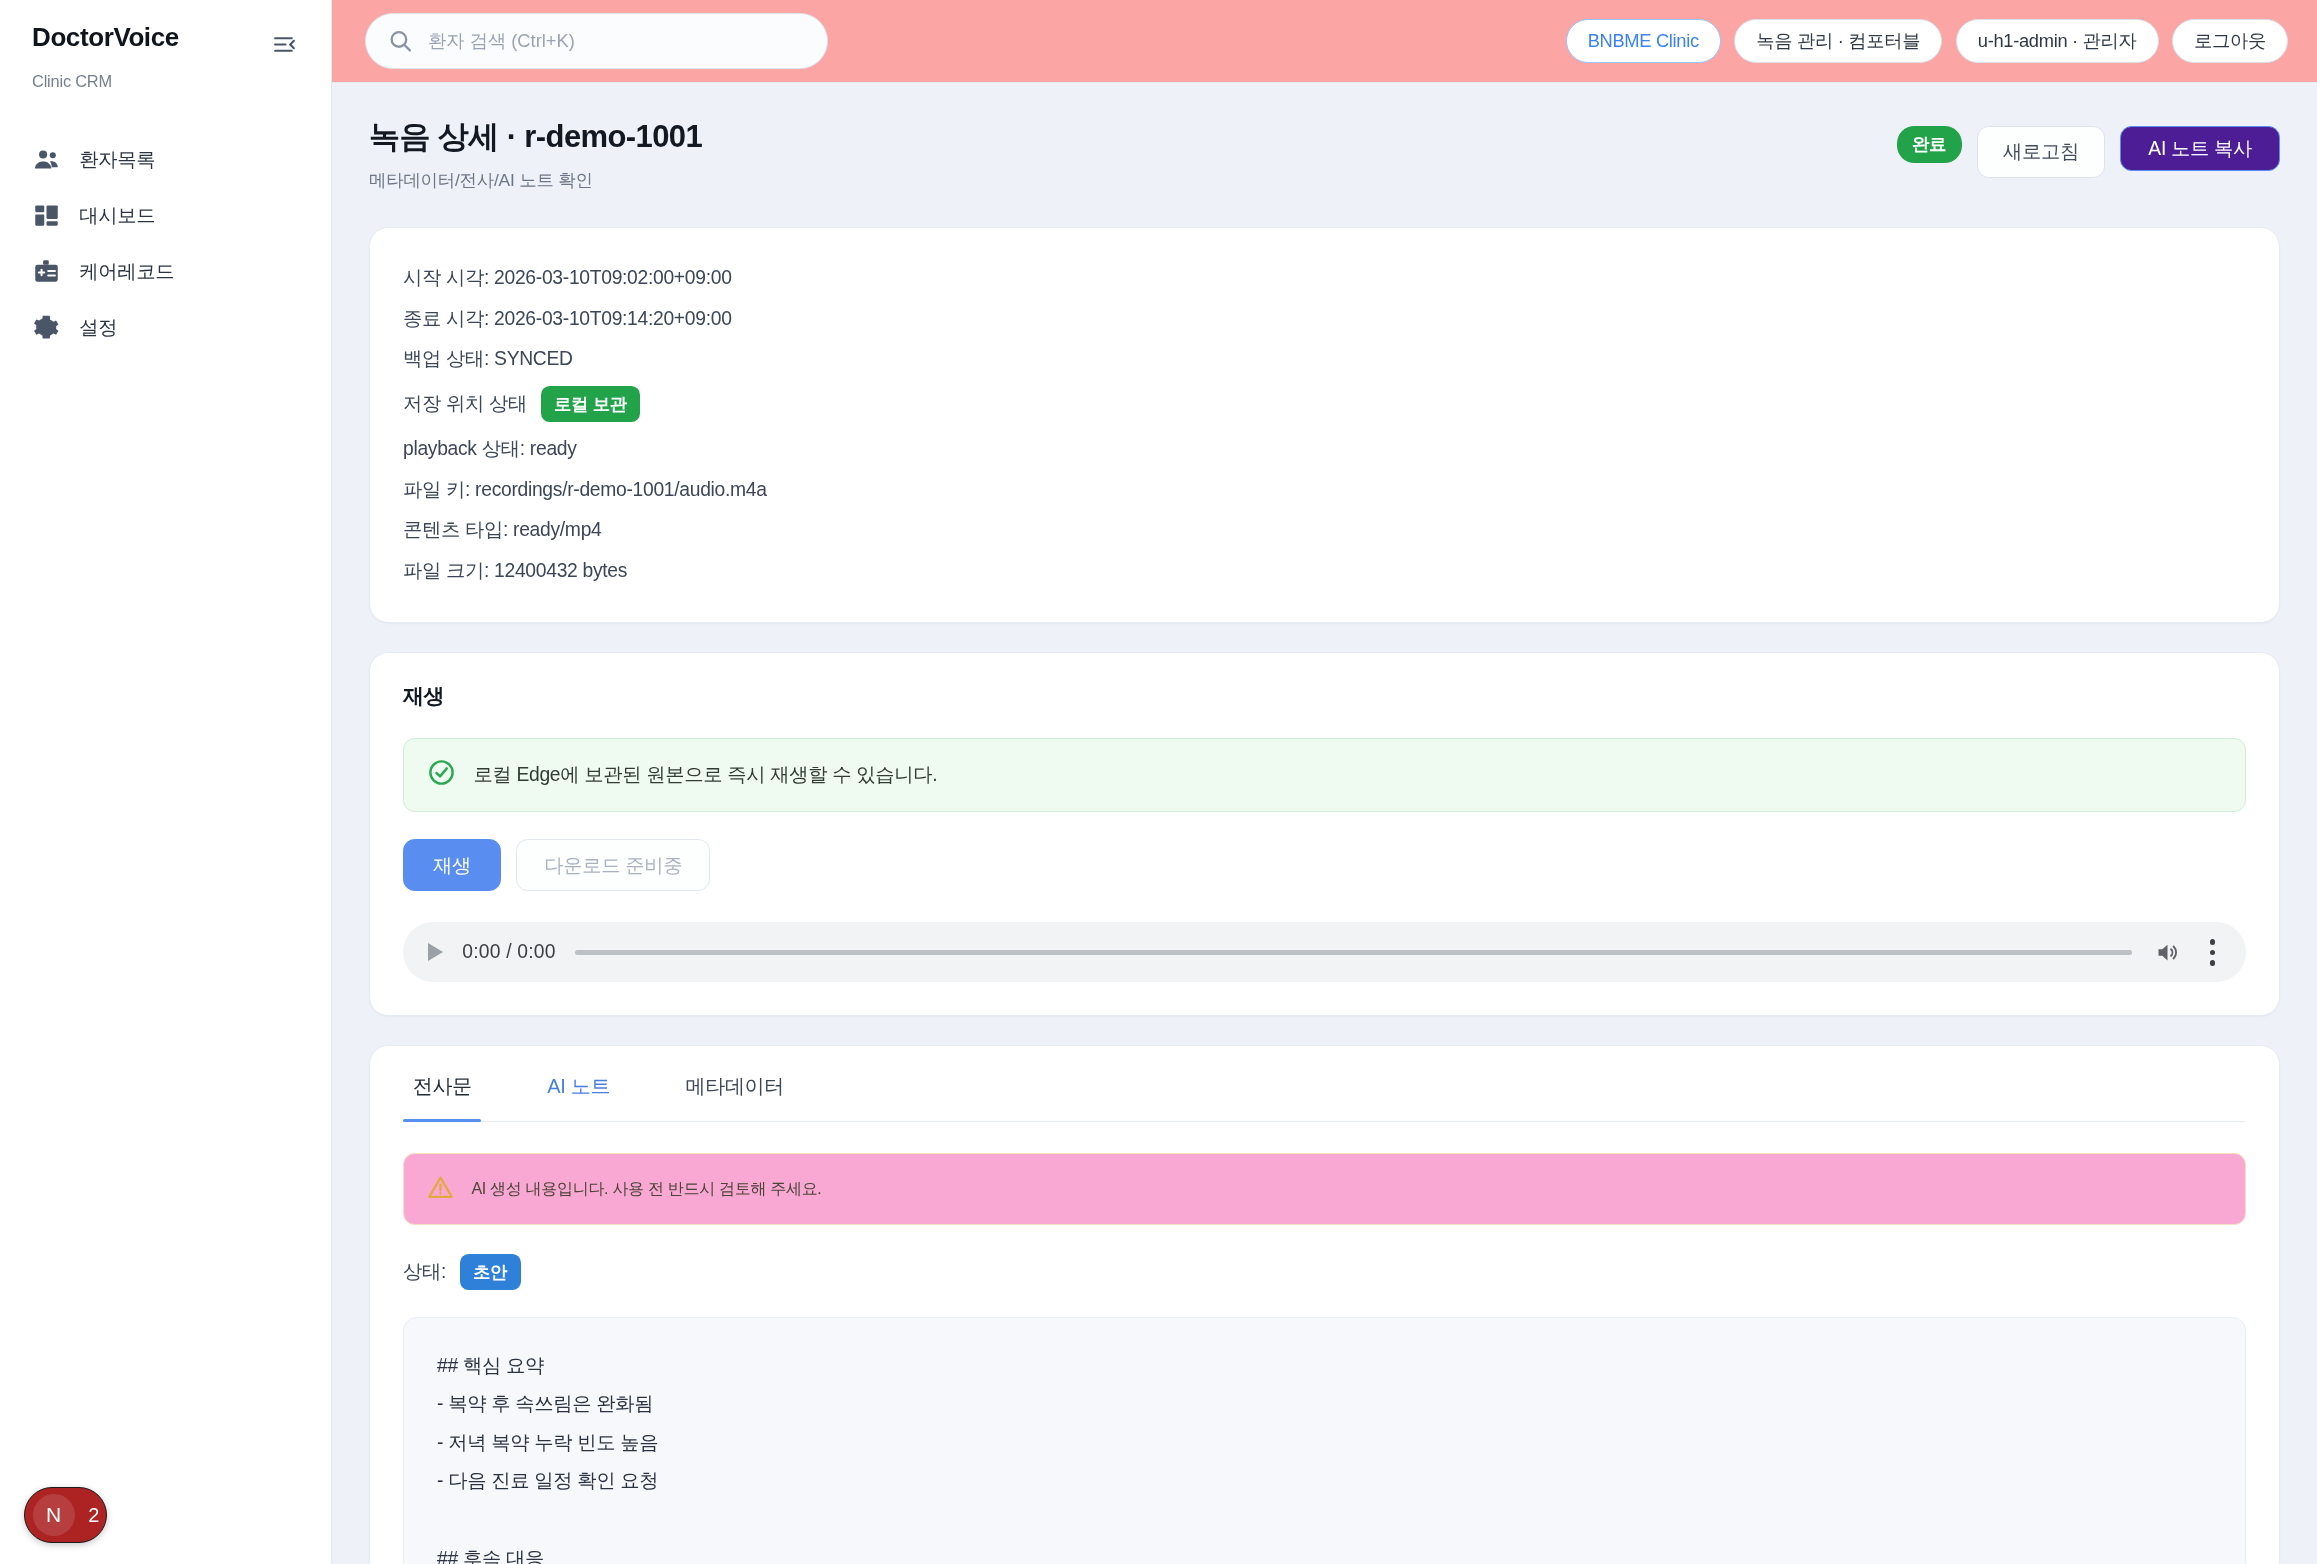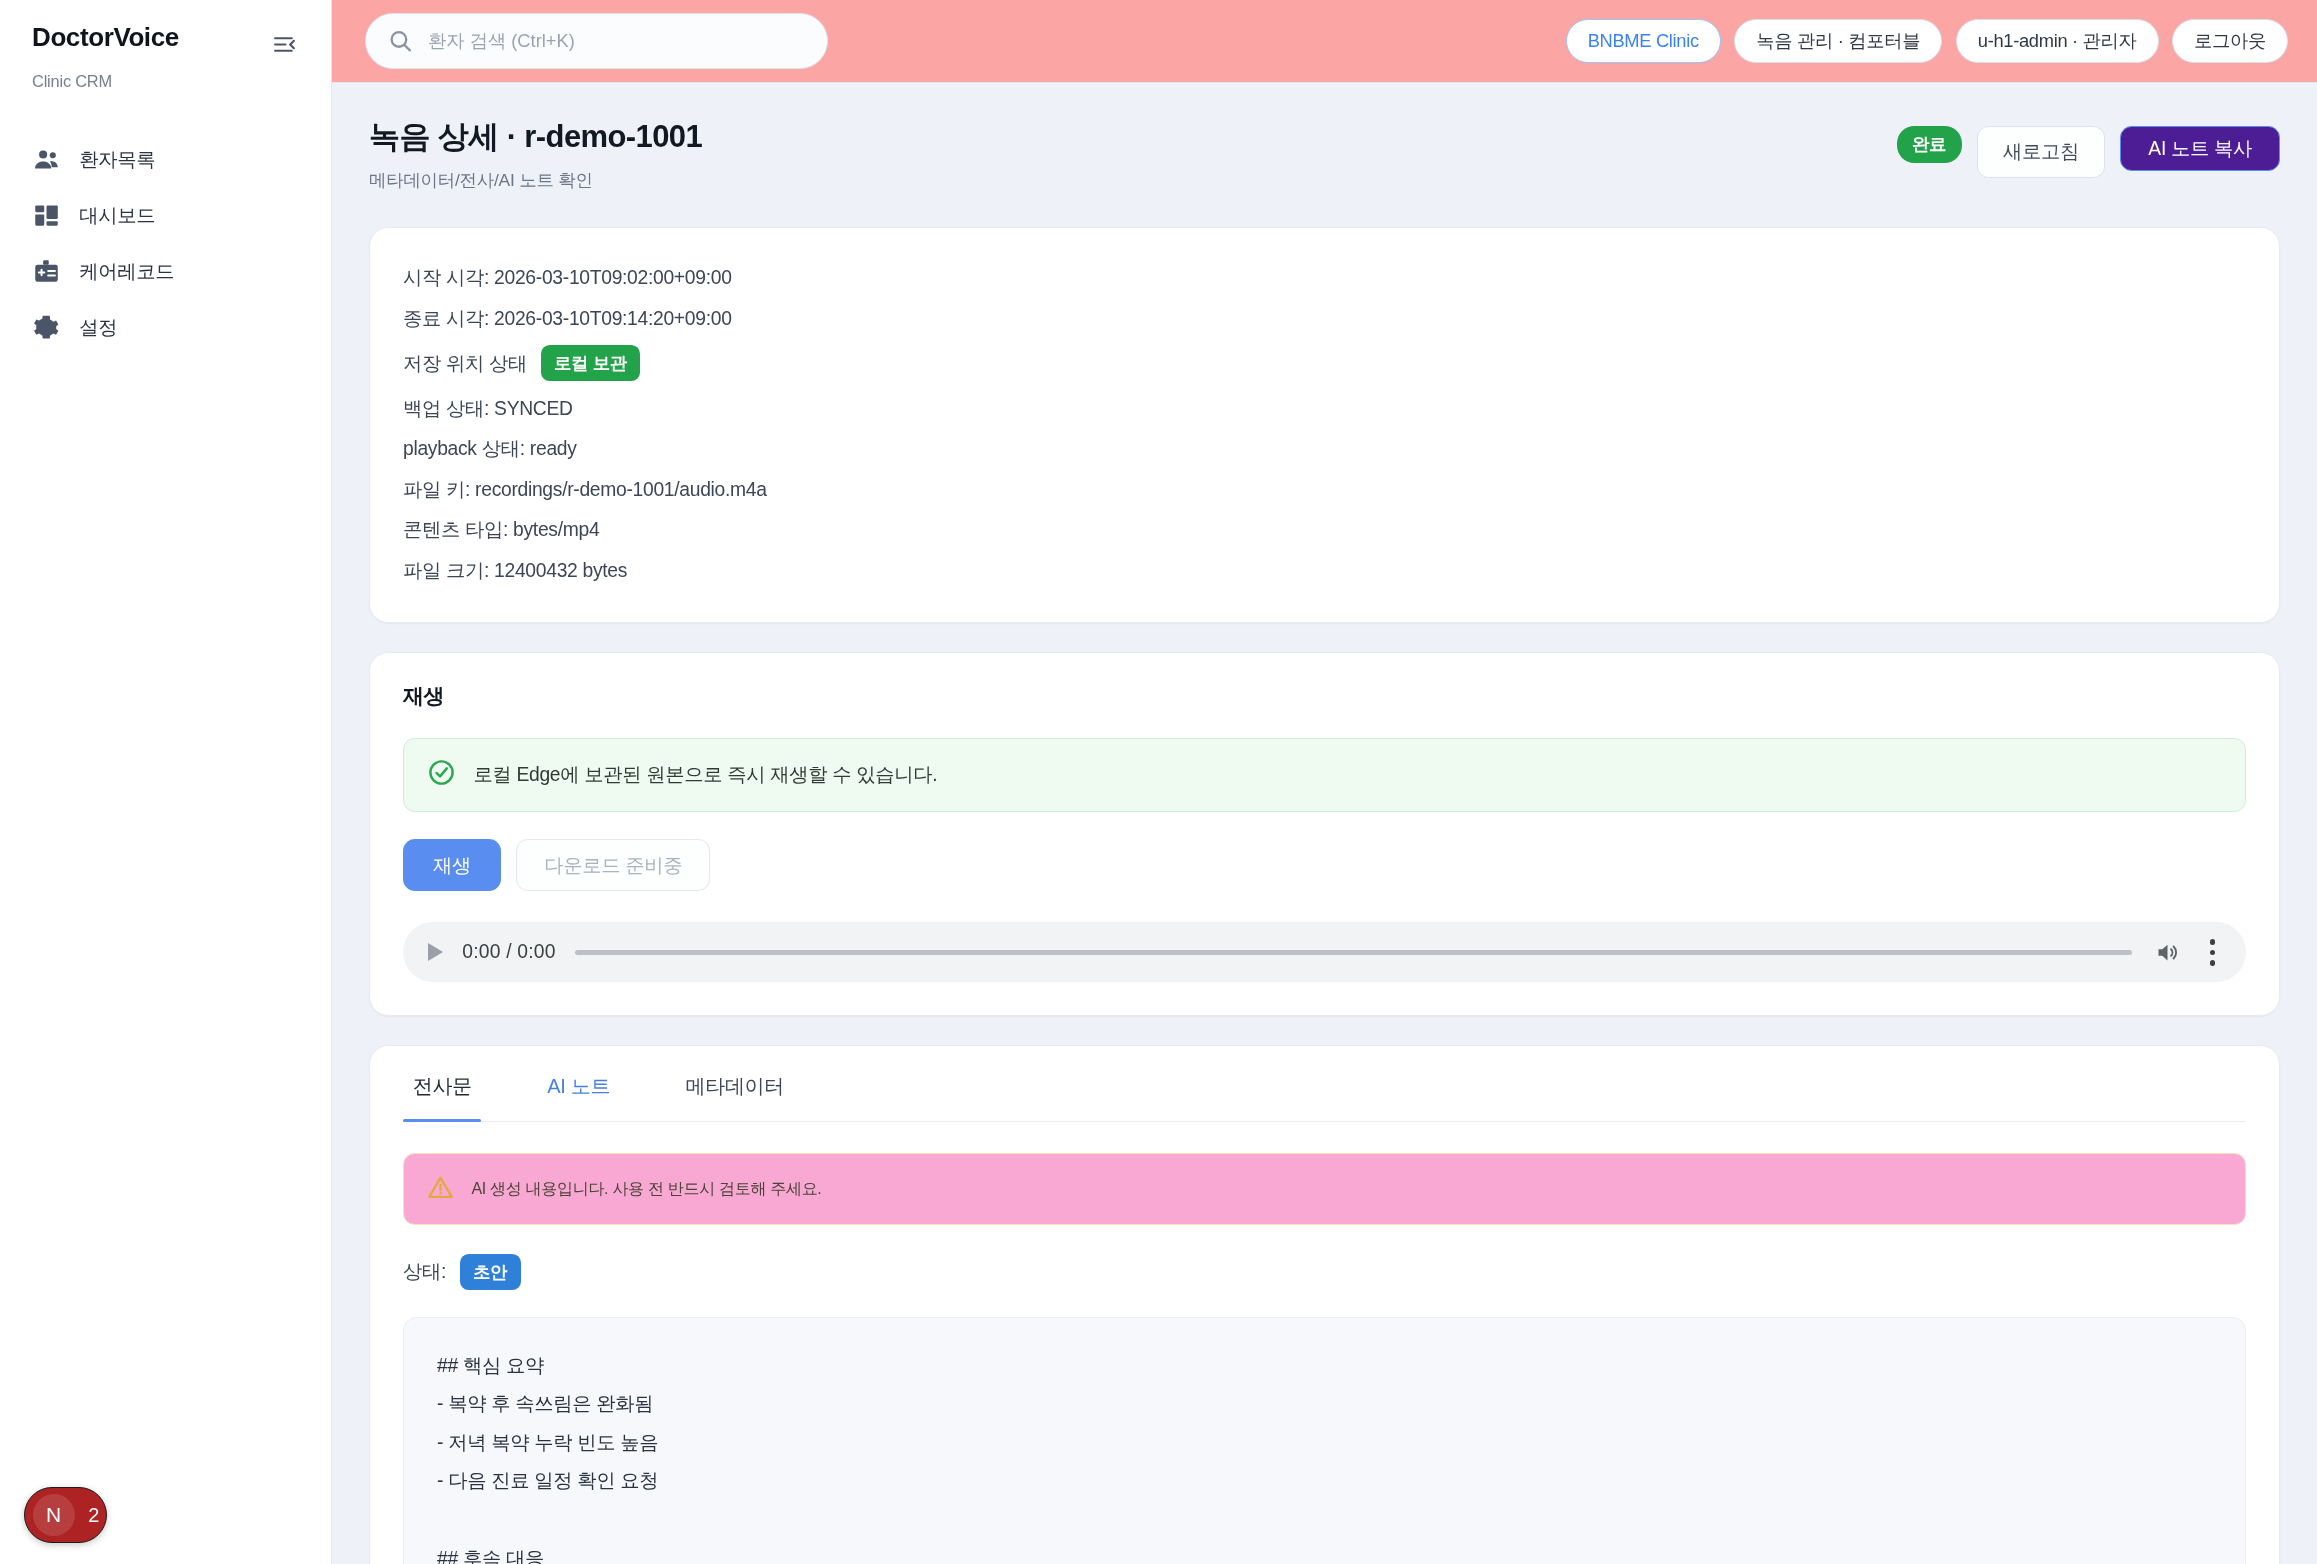--- a/index.html
+++ b/index.html
@@ -351,34 +351,34 @@
     </div>
 
     <section class="card card-meta">
       <div class="meta-row">
         <span class="label">시작 시각: 2026-03-10T09:02:00+09:00</span>
       </div>
       <div class="meta-row">
         <span class="label">종료 시각: 2026-03-10T09:14:20+09:00</span>
       </div>
       <div class="meta-row">
+        <span class="label">백업 상태: SYNCED</span>
+      </div>
+      <div class="meta-row">
         <span class="label">저장 위치 상태</span>
         <span class="chip-green">로컬 보관</span>
       </div>
       <div class="meta-row">
-        <span class="label">백업 상태: SYNCED</span>
-      </div>
-      <div class="meta-row">
         <span class="label">playback 상태: ready</span>
       </div>
       <div class="meta-row">
         <span class="label">파일 키: recordings/r-demo-1001/audio.m4a</span>
       </div>
       <div class="meta-row">
-        <span class="label">콘텐츠 타입: bytes/mp4</span>
+        <span class="label">콘텐츠 타입: ready/mp4</span>
       </div>
       <div class="meta-row">
         <span class="label">파일 크기: 12400432 bytes</span>
       </div>
     </section>
 
     <section class="card card-play">
       <h2 class="card-h">재생</h2>
 
       <div class="alert-success">

